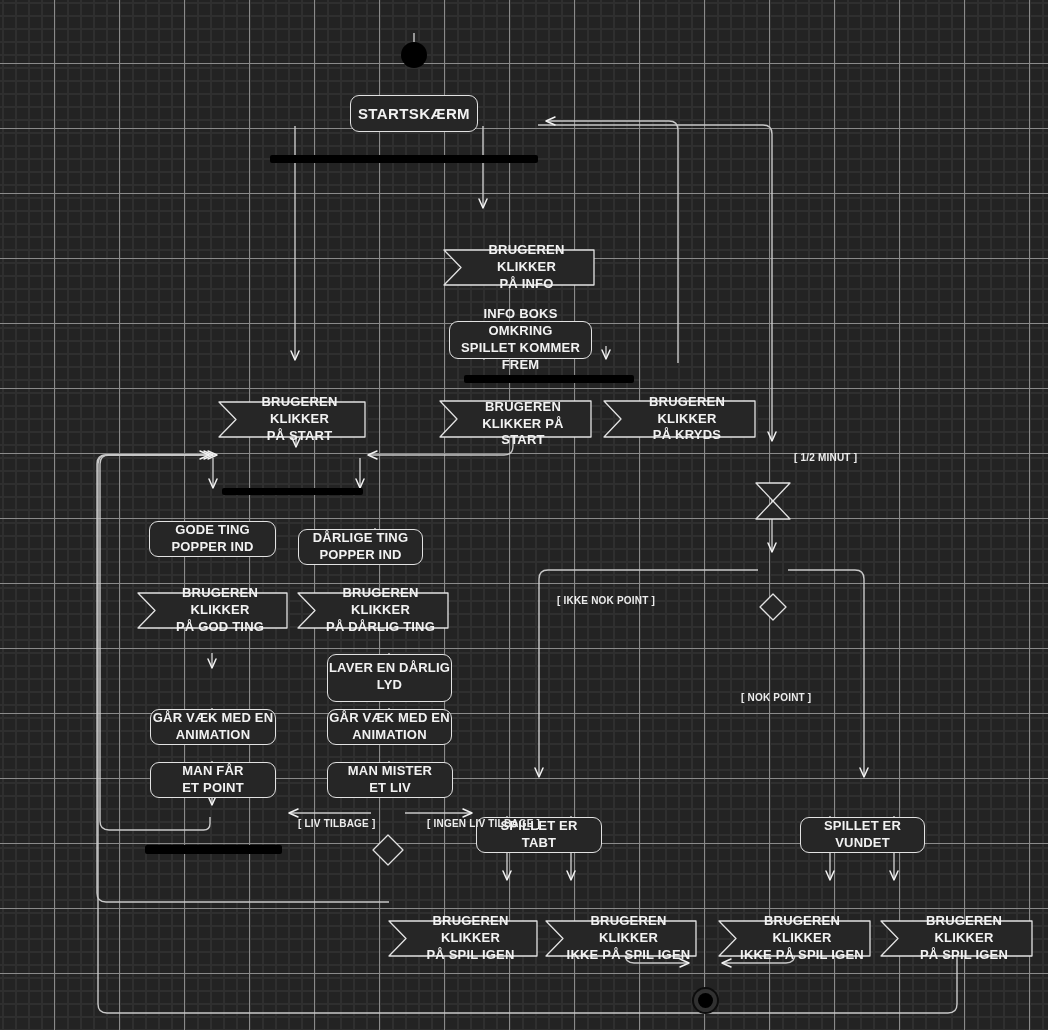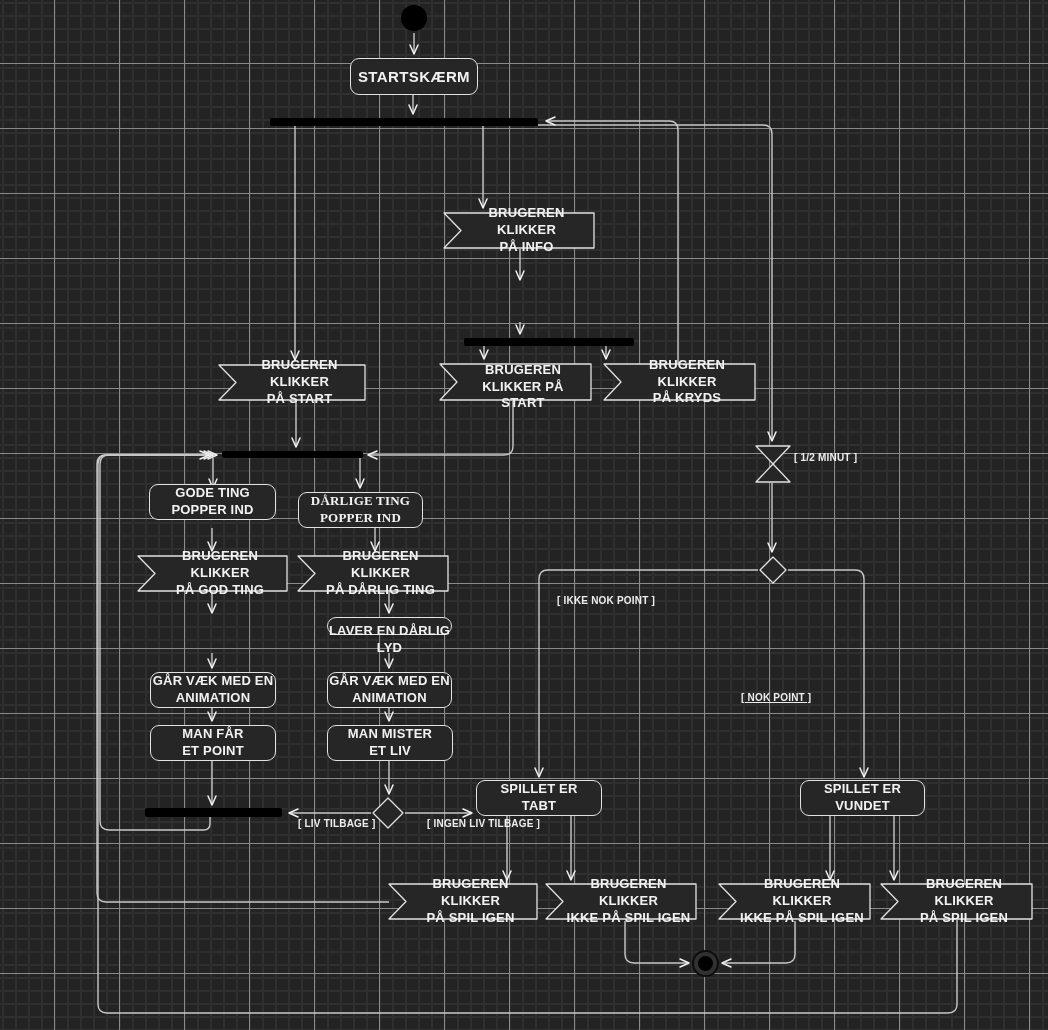--- a/index.html
+++ b/index.html
@@ -11,21 +11,21 @@
     background-image:
       linear-gradient(to right, #8a8a8a 1px, transparent 1px),
       linear-gradient(to bottom, #8a8a8a 1px, transparent 1px),
       linear-gradient(to right, #2f2f2f 2px, transparent 2px),
       linear-gradient(to bottom, #2f2f2f 2px, transparent 2px);
     background-size:65px 65px,65px 65px,13px 13px,13px 13px;
     background-position:54px 63px,54px 63px,2px 2px,2px 2px;
     font-family:"Liberation Sans", sans-serif;
   }
   #edge-layer{position:absolute;left:0;top:0;z-index:1;}
-  .node{position:absolute;z-index:2;box-sizing:border-box;}
+  .node{position:absolute;z-index:2;box-sizing:border-box;margin-top:37px;}
   .node .lbl{
     position:absolute;left:0;top:0;right:0;bottom:0;
     display:flex;align-items:center;justify-content:center;text-align:center;
     font-size:13px;font-weight:700;line-height:1.3;letter-spacing:.2px;
     color:#f2f2f2;white-space:pre-line;z-index:2;
   }
   .node.valign-top .lbl{align-items:flex-start;padding-top:5px;}
   .action{background:#262626;border:1px solid #e2e2e2;border-radius:9px;}
   .action.big .lbl{font-size:15px;letter-spacing:.4px;}
   .bar{background:#000;border-radius:2px;}
@@ -96,20 +96,24 @@
       <div class="lbl">STARTSKÆRM</div>
     </div>
     <div class="node bar" style="left: 270px; top: 118px; width: 268px; height: 8px;"></div>
     <div class="node signal" style="left: 443px; top: 212px; width: 152px; height: 37px;">
       <svg width="152" height="37" class="shape-svg">
         <polygon points="1,1 151,1 151,36 1,36 18,18.5" stroke="#e2e2e2" stroke-width="1.3" fill="#262626" stroke-linejoin="round"></polygon>
       </svg>
       <div class="lbl">BRUGEREN KLIKKER
 PÅ INFO</div>
     </div>
+    <div class="node action" style="left: 449px; top: 284px; width: 143px; height: 38px;">
+      <div class="lbl">INFO BOKS OMKRING
+SPILLET KOMMER FREM</div>
+    </div>
     <div class="node bar" style="left: 464px; top: 338px; width: 170px; height: 8px;"></div>
     <div class="node signal" style="left: 218px; top: 364px; width: 148px; height: 37px;">
       <svg width="148" height="37" class="shape-svg">
         <polygon points="1,1 147,1 147,36 1,36 18,18.5" stroke="#e2e2e2" stroke-width="1.3" fill="#262626" stroke-linejoin="round"></polygon>
       </svg>
       <div class="lbl">BRUGEREN KLIKKER
 PÅ START</div>
     </div>
     <div class="node signal" style="left: 439px; top: 363px; width: 153px; height: 48px;">
       <svg width="153" height="38" class="shape-svg">
@@ -129,39 +133,39 @@
       <svg width="36" height="38" class="shape-svg">
         <polygon points="1,1 35,1 18,19" stroke="#e2e2e2" stroke-width="1.3" fill="#262626" stroke-linejoin="round"></polygon>
         <polygon points="18,19 1,37 35,37" stroke="#e2e2e2" stroke-width="1.3" fill="#262626" stroke-linejoin="round"></polygon>
       </svg>
     </div>
     <div class="node bar" style="left: 222px; top: 451px; width: 141px; height: 7px;"></div>
     <div class="node action" style="left: 149px; top: 484px; width: 127px; height: 36px;">
       <div class="lbl">GODE TING
 POPPER IND</div>
     </div>
-    <div class="node action" style="left: 298px; top: 492px; width: 125px; height: 36px; font-family: Liberation Serif, serif;">
+    <div class="node action" style="left: 298px; top: 492px; width: 125px; height: 36px;">
       <div class="lbl">DÅRLIGE TING
 POPPER IND</div>
     </div>
     <div class="node signal" style="left: 137px; top: 555px; width: 151px; height: 37px;">
       <svg width="151" height="37" class="shape-svg">
         <polygon points="1,1 150,1 150,36 1,36 18,18.5" stroke="#e2e2e2" stroke-width="1.3" fill="#262626" stroke-linejoin="round"></polygon>
       </svg>
       <div class="lbl">BRUGEREN KLIKKER
 PÅ GOD TING</div>
     </div>
     <div class="node signal" style="left: 297px; top: 555px; width: 152px; height: 37px;">
       <svg width="152" height="37" class="shape-svg">
         <polygon points="1,1 151,1 151,36 1,36 18,18.5" stroke="#e2e2e2" stroke-width="1.3" fill="#262626" stroke-linejoin="round"></polygon>
       </svg>
       <div class="lbl">BRUGEREN KLIKKER
 PÅ DÅRLIG TING</div>
     </div>
-    <div class="node action valign-top" style="left: 327px; top: 617px; width: 125px; height: 18px; padding-left: 41px;">
+    <div class="node action valign-top" style="left: 327px; top: 617px; width: 125px; height: 48px; padding-left: 41px;">
       <div class="lbl">LAVER EN DÅRLIG LYD</div>
     </div>
     <div class="node action" style="left: 150px; top: 672px; width: 126px; height: 36px;">
       <div class="lbl">GÅR VÆK MED EN
 ANIMATION</div>
     </div>
     <div class="node action" style="left: 327px; top: 672px; width: 125px; height: 36px;">
       <div class="lbl">GÅR VÆK MED EN
 ANIMATION</div>
     </div>
@@ -218,16 +222,16 @@
         <polygon points="1,1 152,1 152,36 1,36 18,18.5" stroke="#e2e2e2" stroke-width="1.3" fill="#262626" stroke-linejoin="round"></polygon>
       </svg>
       <div class="lbl">BRUGEREN KLIKKER
 PÅ SPIL IGEN</div>
     </div>
     <div class="node final" style="left: 692px; top: 950px; width: 27px; height: 27px;">
       <div class="dot"></div>
     </div>
     <div class="edge-label" style="left: 794px; top: 452px;">[ 1/2 MINUT ]</div>
     <div class="edge-label" style="left: 545px; top: 595px; margin-left: 12px;">[ IKKE NOK POINT ]</div>
-    <div class="edge-label" style="left: 741px; top: 692px; text-decoration: underline;">[ NOK POINT ]</div>
+    <div class="edge-label" style="left: 741px; top: 692px;">[ NOK POINT ]</div>
     <div class="edge-label" style="left: 298px; top: 818px;">[ LIV TILBAGE ]</div>
     <div class="edge-label" style="left: 395px; top: 818px; padding-left: 32px;">[ INGEN LIV TILBAGE ]</div>
   </div>
 
 </body></html>

